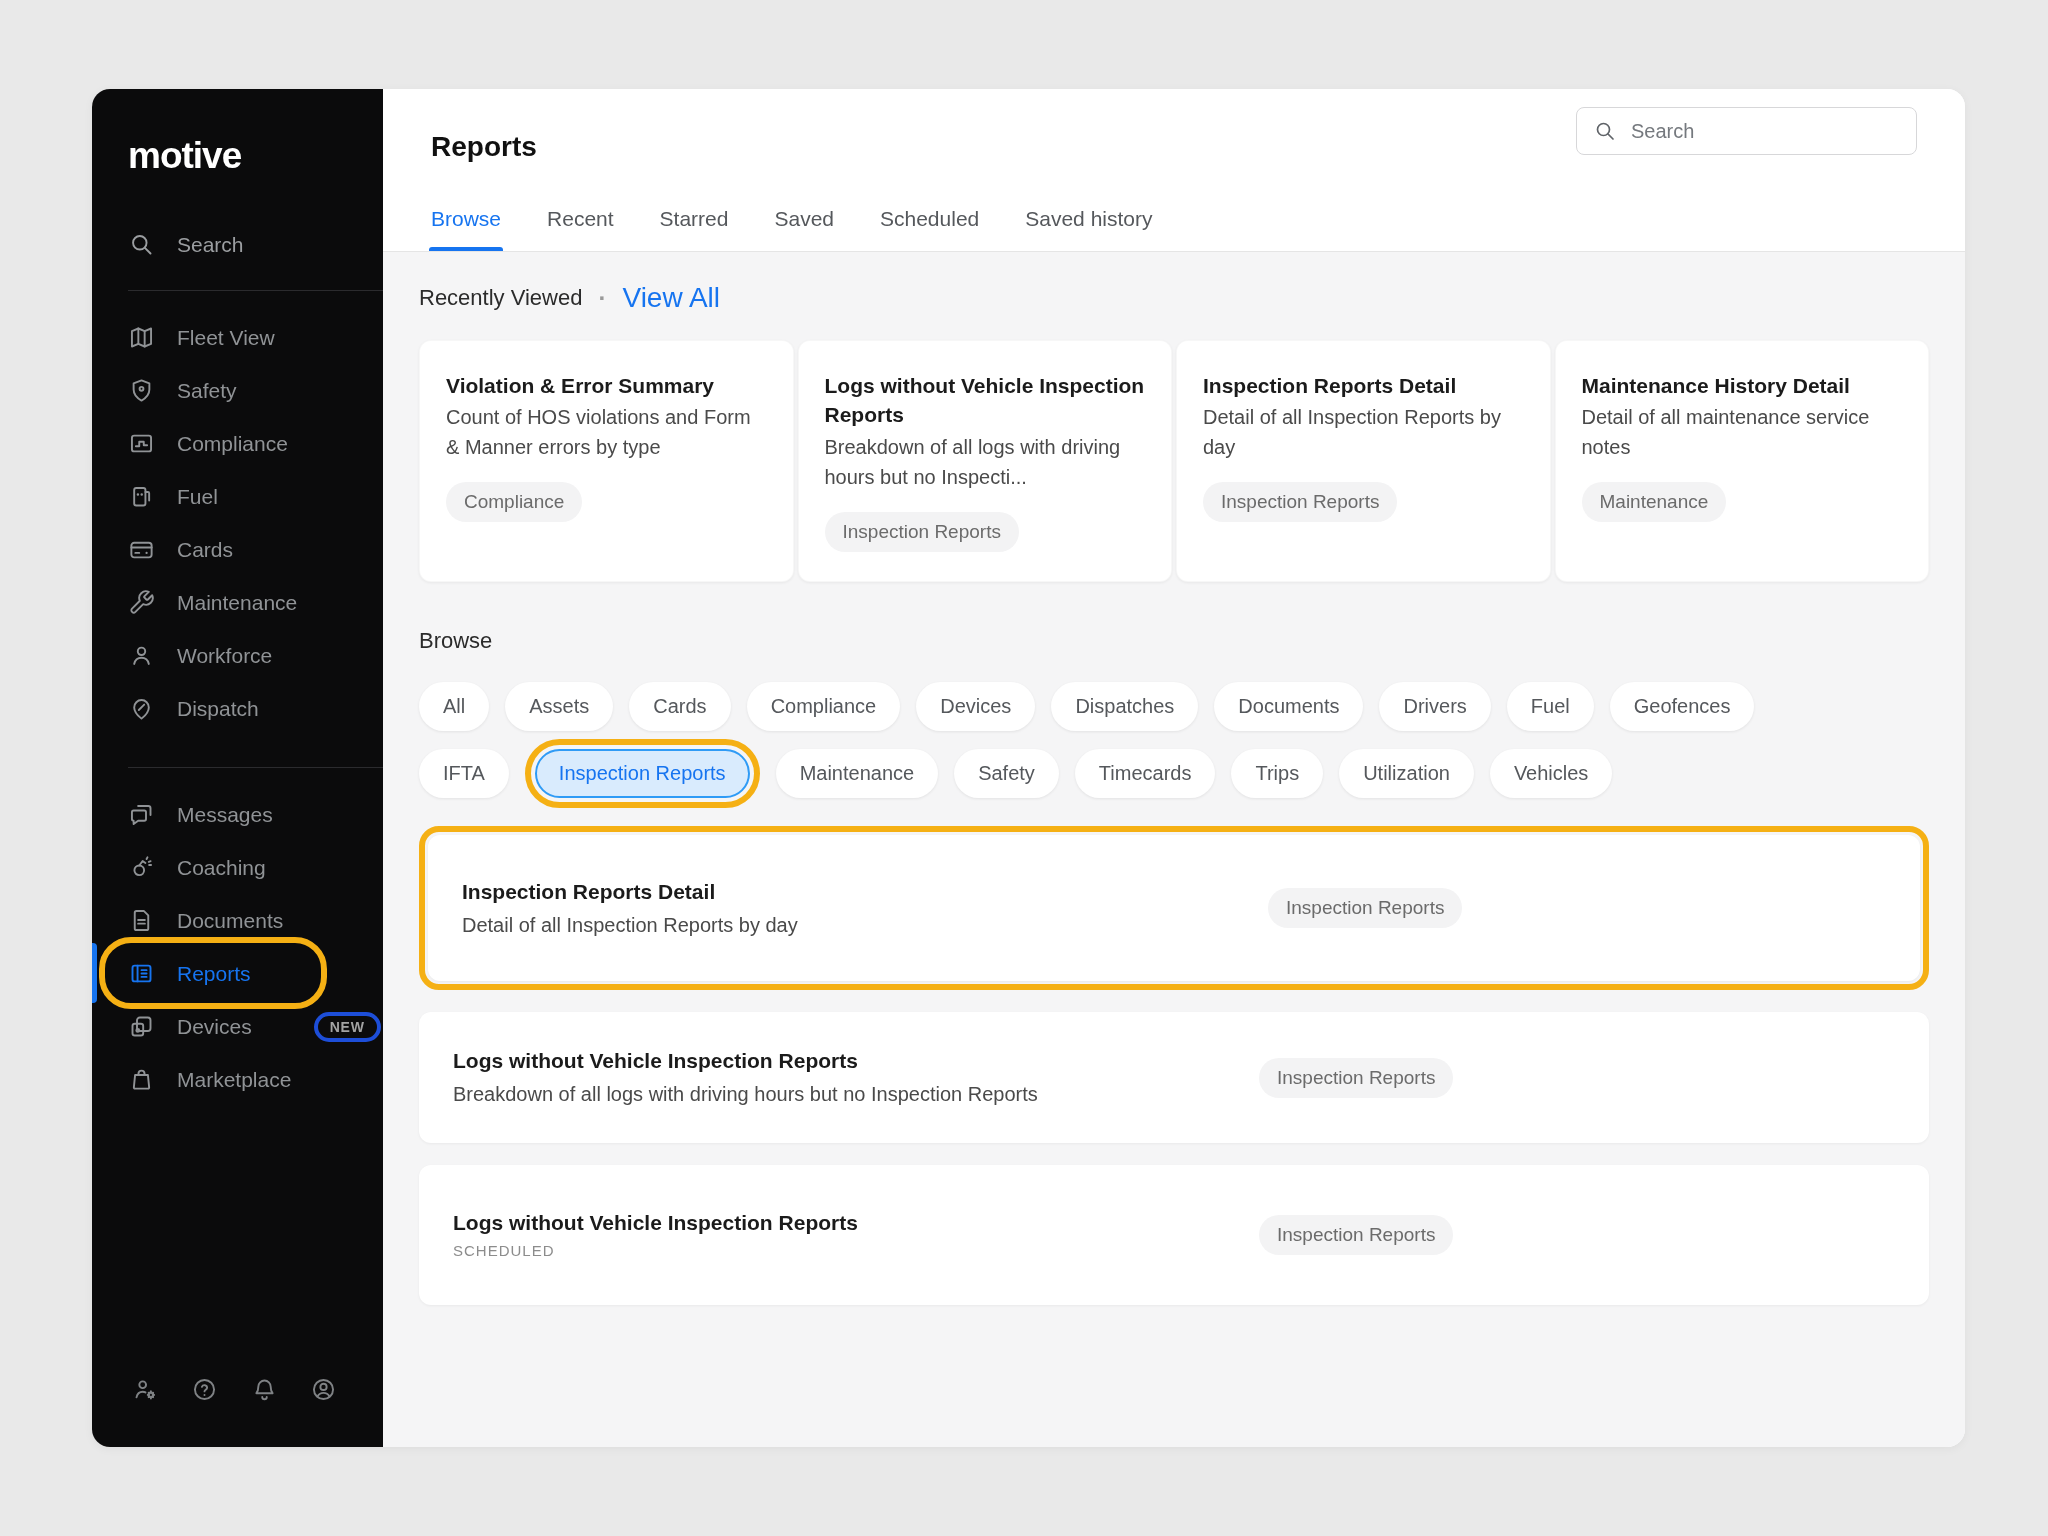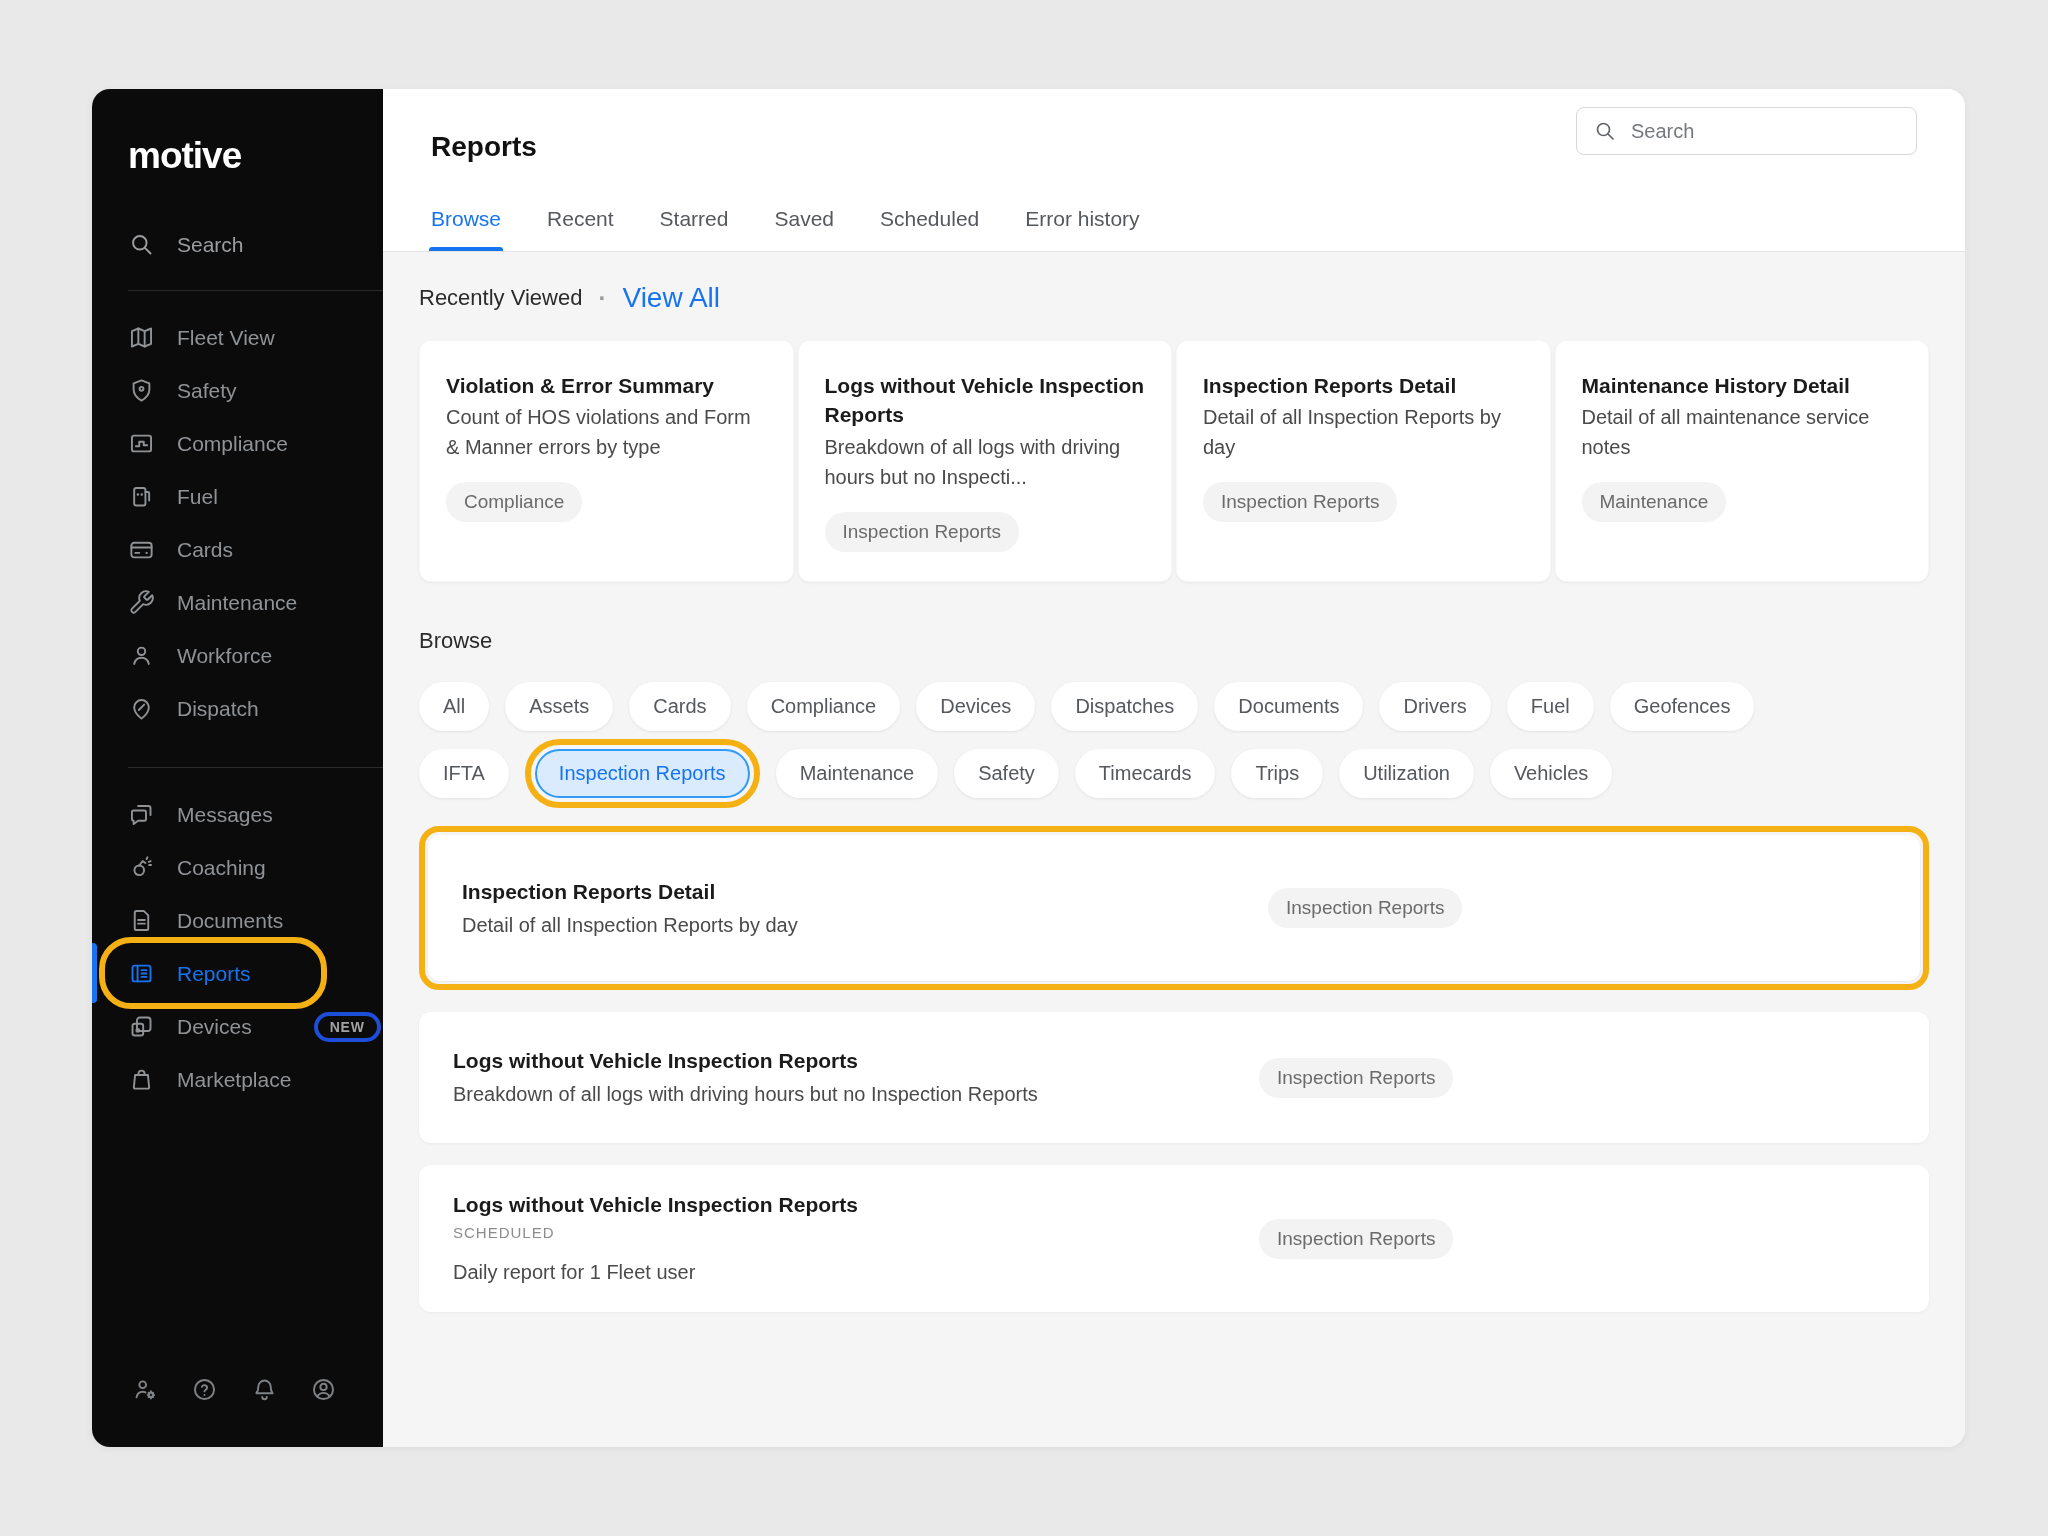--- a/index.html
+++ b/index.html
@@ -290,21 +290,21 @@
             </span>
           <input type="text" placeholder="Search" style="">
         </div>
       </div>
       <nav class="tabs">
         <div class="tab active">Browse</div>
         <div class="tab">Recent</div>
         <div class="tab">Starred</div>
         <div class="tab">Saved</div>
         <div class="tab">Scheduled</div>
-        <div class="tab">Error history</div>
+        <div class="tab">Saved history</div>
       </nav>
     </header>
 
     <div class="content">
 
       <div class="section-row">
         <span class="section-heading">Recently Viewed</span>
         <span class="dot-sep">·</span>
         <span class="view-all">View All</span>
       </div>
@@ -370,19 +370,18 @@
 
       <div class="report-item ri-2">
         <div class="report-title">Logs without Vehicle Inspection Reports</div>
         <div class="report-desc">Breakdown of all logs with driving hours but no Inspection Reports</div>
         <span class="tag">Inspection Reports</span>
       </div>
 
       <div class="report-item ri-3">
         <div class="report-title">Logs without Vehicle Inspection Reports</div>
         <div class="scheduled-label">SCHEDULED</div>
-        <div class="report-desc">Daily report for 1 Fleet user</div>
         <span class="tag">Inspection Reports</span>
       </div>
 
     </div>
   </section>
 </div>
 
 </body></html>

